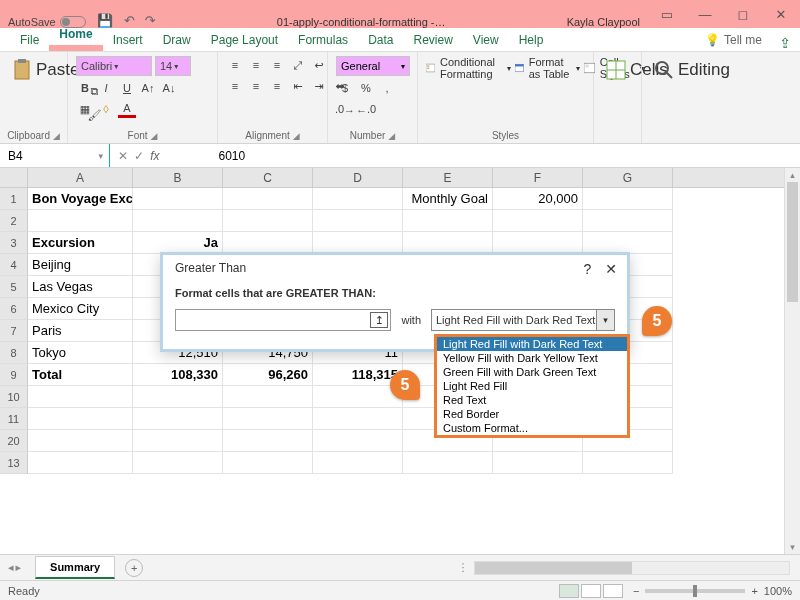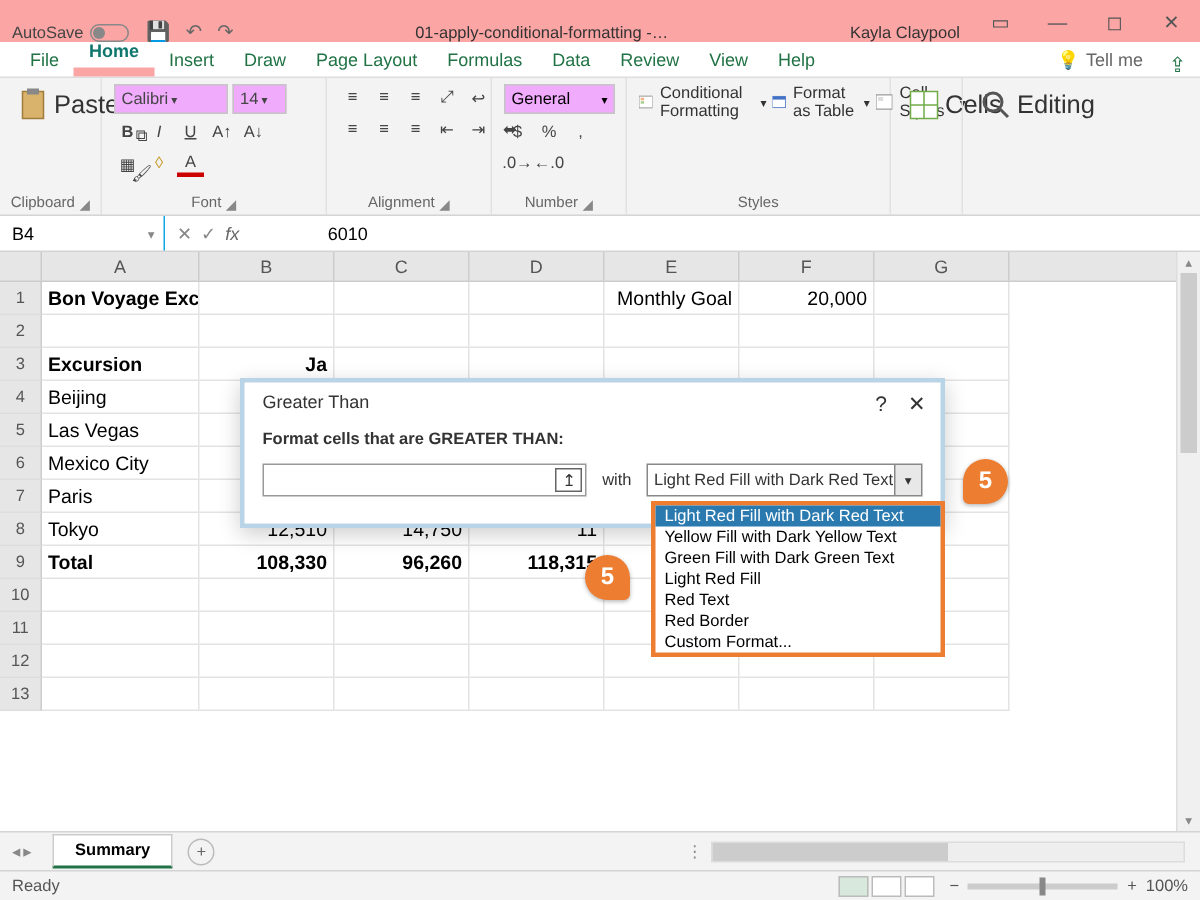--- a/index.html
+++ b/index.html
@@ -446,21 +446,21 @@
         <div class="rh">11</div>
         <div class="cell wA"></div>
         <div class="cell wB r"></div>
         <div class="cell wC r"></div>
         <div class="cell wD r"></div>
         <div class="cell wE r"></div>
         <div class="cell wF r"></div>
         <div class="cell wG"></div>
       </div>
       <div class="gr">
-        <div class="rh">12</div>
+        <div class="rh">20</div>
         <div class="cell wA"></div>
         <div class="cell wB r"></div>
         <div class="cell wC r"></div>
         <div class="cell wD r"></div>
         <div class="cell wE r"></div>
         <div class="cell wF r"></div>
         <div class="cell wG"></div>
       </div>
       <div class="gr">
         <div class="rh">13</div>

